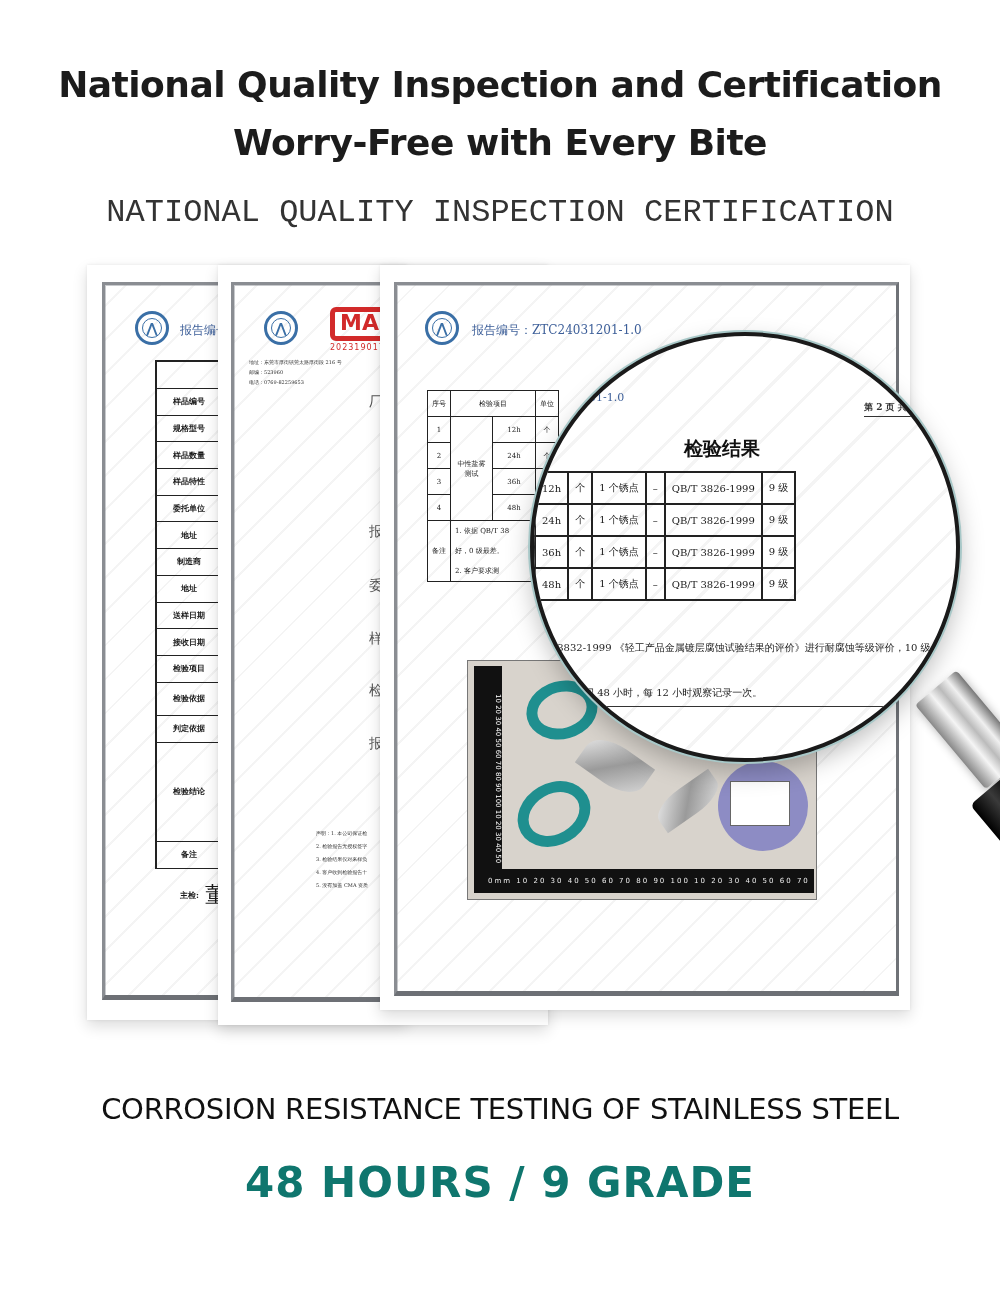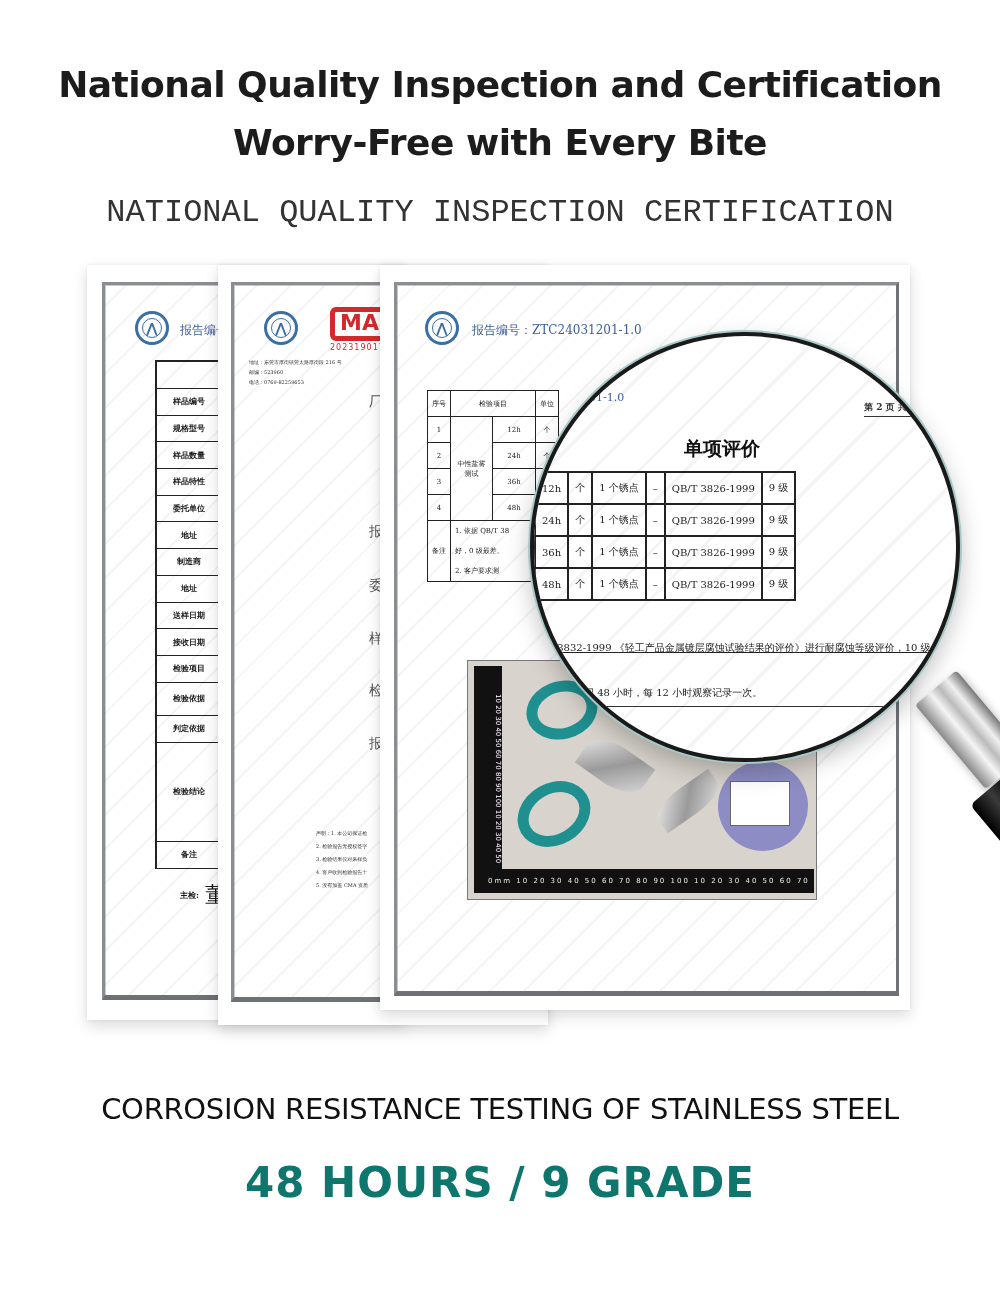--- a/index.html
+++ b/index.html
@@ -214,21 +214,21 @@
       </div>
     </div>
   </div>
 
   <div class="handle-collar"></div>
   <div class="handle-grip"></div>
   <div class="lens">
     <div class="wm"></div>
     <div class="lens-rptno">4031201-1.0</div>
     <div class="lens-page">第 2 页 共 3 页</div>
-    <div class="lens-title">单项评价</div>
+    <div class="lens-title">检验结果</div>
     <table class="lens-table">
       <tbody>
       <tr>
         <td>12h</td>
             <td>个</td>
             <td>1 个锈点</td>
             <td>–</td>
             <td>QB/T 3826-1999</td>
             <td>9 级</td>
       </tr>
@@ -251,21 +251,21 @@
       <tr>
         <td>48h</td>
             <td>个</td>
             <td>1 个锈点</td>
             <td>–</td>
             <td>QB/T 3826-1999</td>
             <td>9 级</td>
       </tr>
     </tbody>
       </table>
-    <div class="lens-note" style="left:10px;top:305px;text-decoration:underline;">/T 3832-1999 《轻工产品金属镀层腐蚀试验结果的评价》进行耐腐蚀等级评价，10 级</div>
+    <div class="lens-note" style="left:10px;top:305px;">/T 3832-1999 《轻工产品金属镀层腐蚀试验结果的评价》进行耐腐蚀等级评价，10 级</div>
     <div class="lens-note" style="left:40px;top:350px;">时间 48 小时，每 12 小时观察记录一次。</div>
     <div style="position:absolute;left:0;top:370px;width:430px;border-top:1.5px solid #333;"></div>
     <div class="lens-sample">样品图片</div>
   </div>
 </div>
 
 <div class="corrosion">CORROSION RESISTANCE TESTING OF STAINLESS STEEL</div>
 <div class="grade">48 HOURS / 9 GRADE</div>
 
 </body></html>

